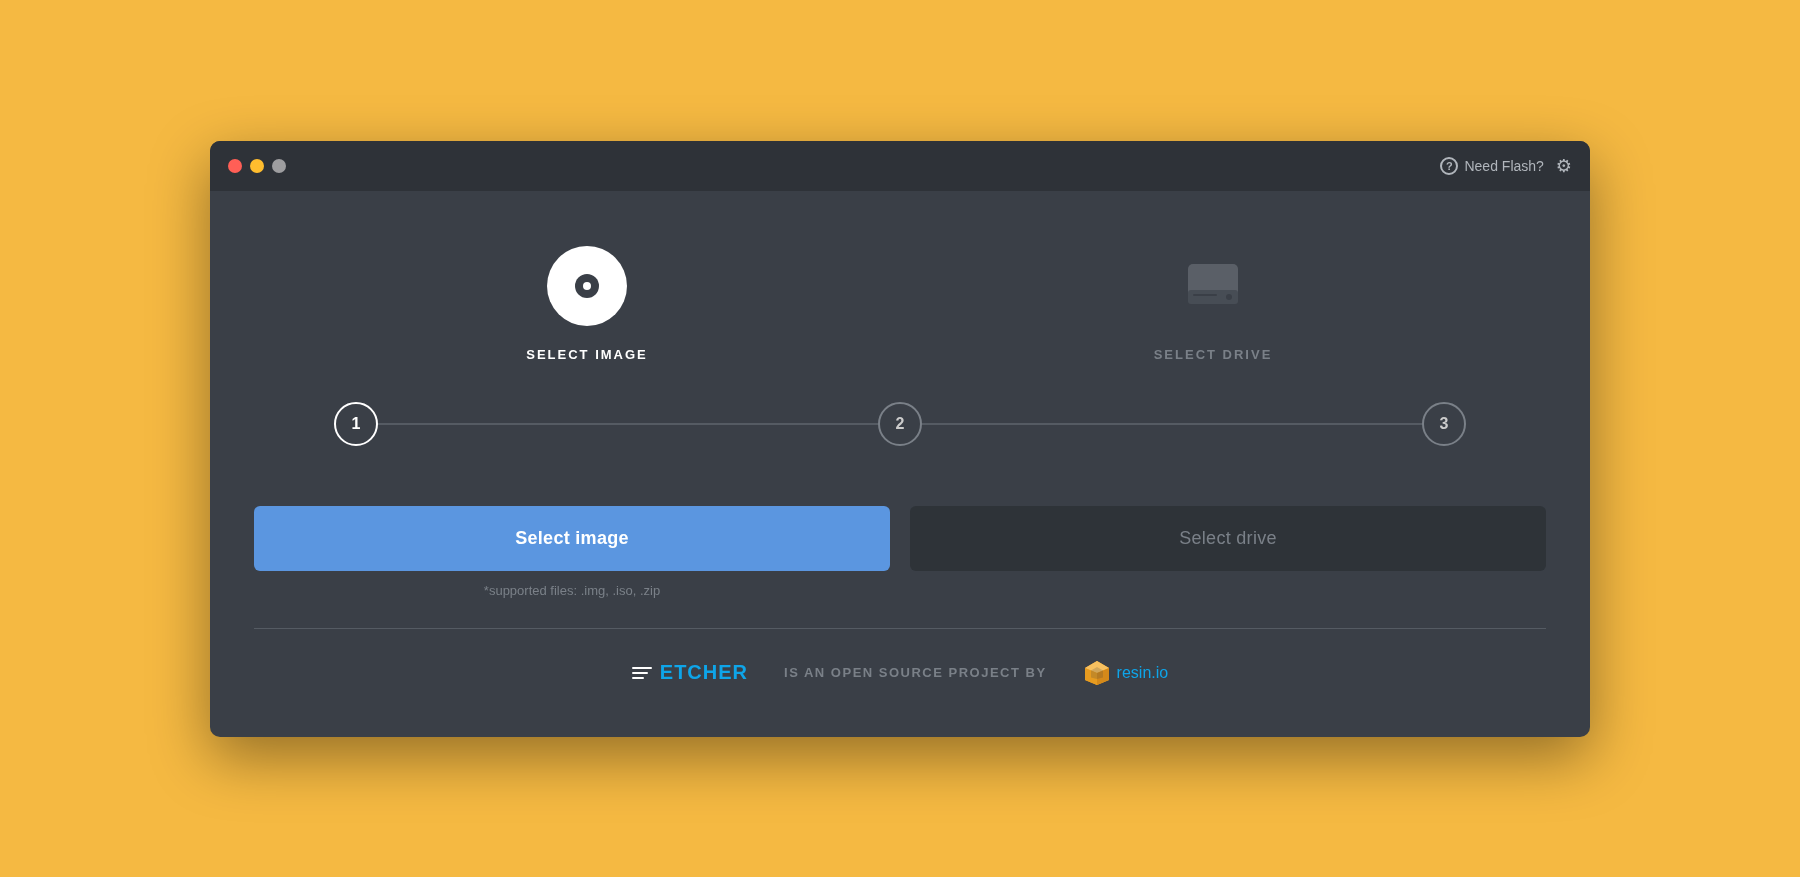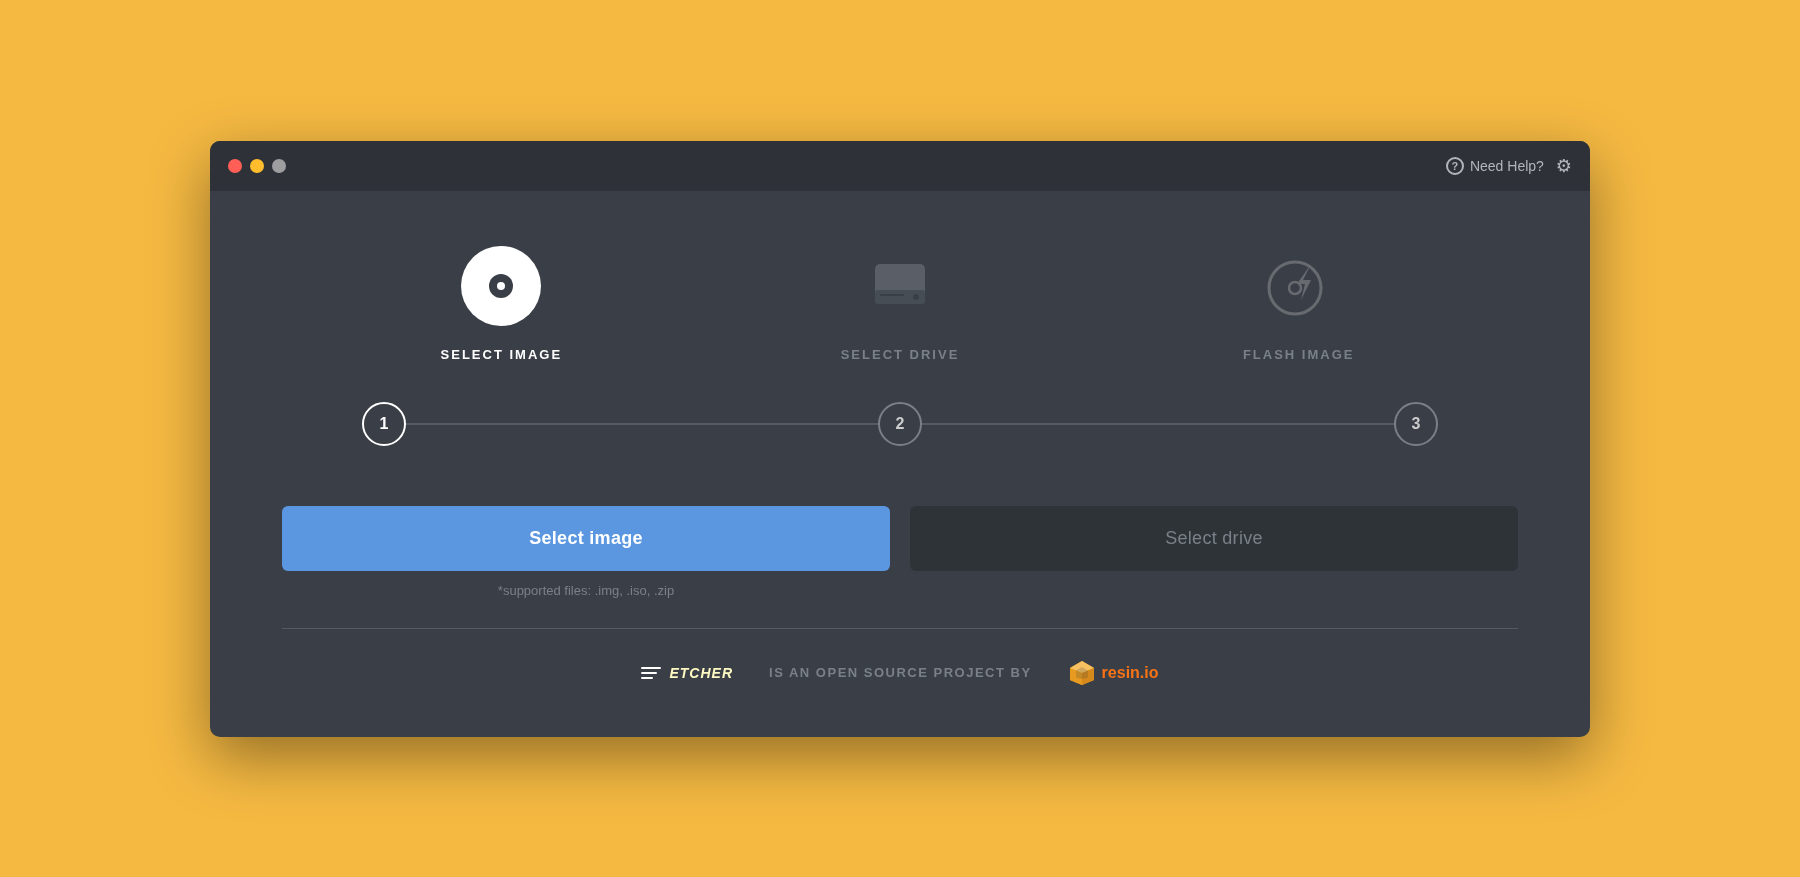--- a/index.html
+++ b/index.html
@@ -77,21 +77,21 @@
       font-weight: bold;
     }
 
     .settings-icon {
       color: #B0B5BB;
       font-size: 18px;
       cursor: pointer;
     }
 
     .main-content {
-      padding: 50px 72px 30px;
+      padding: 50px 44px 30px;
     }
 
     
     .steps-row {
       display: flex;
       align-items: flex-start;
       justify-content: space-between;
       padding: 0 20px;
       margin-bottom: 40px;
     }
@@ -296,25 +296,24 @@
       height: 2px;
       background: white;
       border-radius: 1px;
     }
 
     .etcher-line:nth-child(1) { width: 20px; }
     .etcher-line:nth-child(2) { width: 16px; }
     .etcher-line:nth-child(3) { width: 12px; }
 
     .etcher-text {
-      color: #fef9c3;
-      font-size: 14px;
+      color: #0ea5e9;
+      font-size: 20px;
       font-weight: 700;
       letter-spacing: 1px;
-      font-style: italic;
     }
 
     .footer-tagline {
       color: #7A8088;
       font-size: 13px;
       font-weight: 600;
       letter-spacing: 1.5px;
       text-transform: uppercase;
       margin: 0 26px;
     }
@@ -324,41 +323,41 @@
       align-items: center;
       gap: 6px;
     }
 
     .resin-cube {
       width: 28px;
       height: 28px;
     }
 
     .resin-text {
-      color: #f97316;
+      color: #0ea5e9;
       font-size: 16px;
-      font-weight: 700;
+      font-weight: 400;
     }
   </style>
 </head>
 <body>
 
 <div class="window">
 
   <div class="titlebar">
     <div class="traffic-lights">
       <div class="traffic-light close"></div>
       <div class="traffic-light minimize"></div>
       <div class="traffic-light maximize"></div>
     </div>
 
     <div class="titlebar-right">
       <button class="help-btn">
         <div class="help-icon">?</div>
-        <span>Need Help?</span>
+        <span>Need Flash?</span>
       </button>
       <span class="settings-icon">⚙</span>
     </div>
   </div>
 
   <div class="main-content">
 
     <div class="steps-row">
 
       <div class="step">
@@ -378,32 +377,20 @@
 
             <rect x="15" y="18" width="50" height="38" rx="5" ry="5" fill="#7A8088"></rect>
             <rect x="15" y="44" width="50" height="14" rx="3" ry="3" fill="#555B63"></rect>
             <circle cx="56" cy="51" r="3" fill="#3A3F47"></circle>
             <rect x="20" y="48" width="24" height="2" rx="1" fill="#3A3F47"></rect>
           </svg>
         </div>
         <span class="step-label muted">SELECT DRIVE</span>
       </div>
 
-      <div class="step">
-        <div class="step-icon-wrap">
-          <svg class="flash-icon-svg" width="80" height="80" viewBox="0 0 80 80">
-
-            <circle cx="36" cy="42" r="26" fill="none" stroke="#9E9EA0" stroke-width="3"></circle>
-            <circle cx="36" cy="42" r="6" fill="none" stroke="#9E9EA0" stroke-width="2.5"></circle>
-
-            <path d="M52 18 L44 34 L52 34 L42 54 L46 38 L38 38 Z" fill="#9E9EA0"></path>
-          </svg>
-        </div>
-        <span class="step-label muted">FLASH IMAGE</span>
-      </div>
     </div>
 
     <div class="progress-row">
       <div class="progress-track"></div>
       <div class="step-nodes">
         <div class="step-node active">1</div>
         <div class="step-node">2</div>
         <div class="step-node">3</div>
       </div>
     </div>

